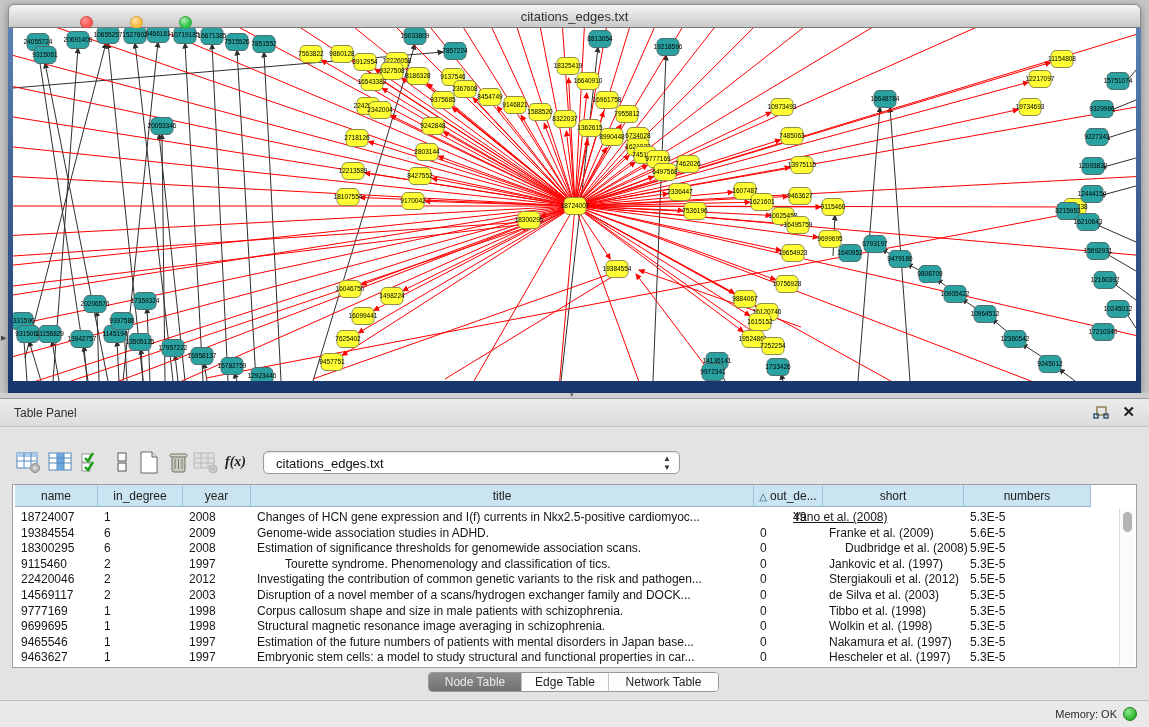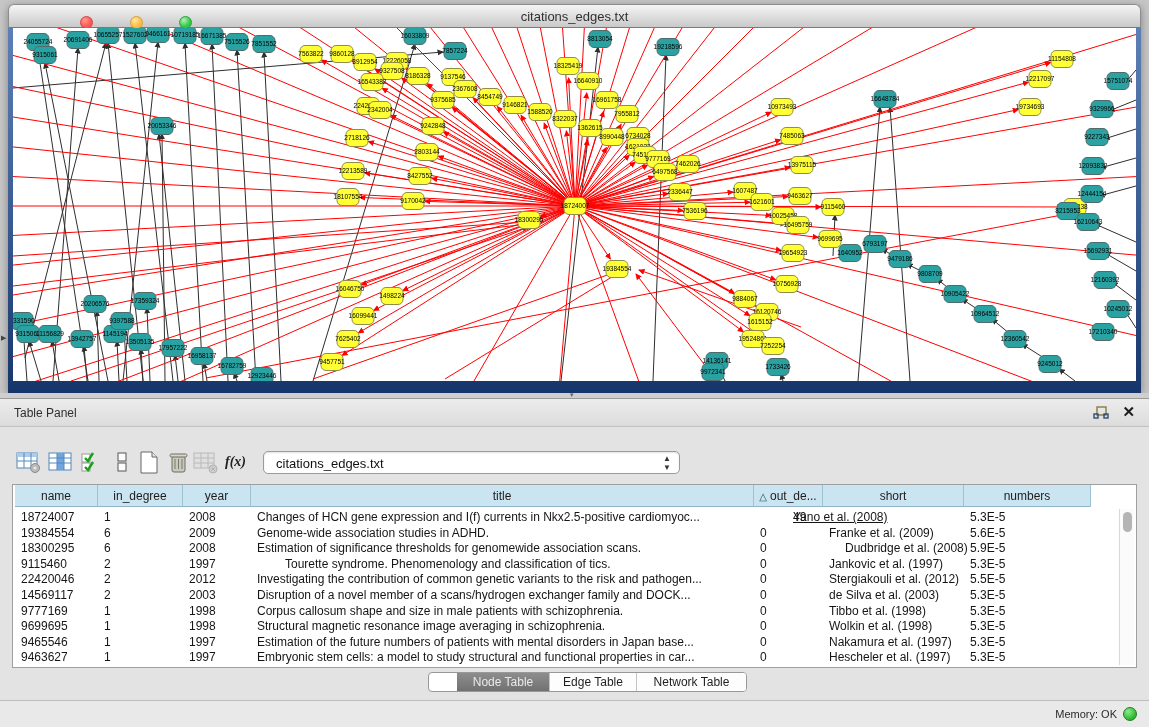--- a/index.html
+++ b/index.html
@@ -52,21 +52,21 @@
   .tr { position:absolute; left:0; width:1123px; height:16px; }
   .td { position:absolute; top:0; height:16px; font-size:12px; color:#151515; line-height:16px;
     overflow:hidden; white-space:nowrap; }
   #table-scrollbar { position:absolute; right:2px; top:24px; width:15px; height:156px; background:#fbfbfb; border-left:1px solid #d8d8d8; }
   #table-scroll-thumb { position:absolute; left:3px; top:3px; width:9px; height:20px; background:#b4b4b4; border-radius:5px; }
 
   #tp-tabs { position:absolute; left:428px; top:273px; height:20px; display:flex;
     border:1px solid #989898; border-radius:4px; overflow:hidden; background:#ffffff; }
   .tp-tab { height:20px; font-size:12px; line-height:19px; text-align:center; color:#1f1f1f; background:#fdfdfd; border-right:1px solid #c4c4c4; }
   .tp-tab:last-child { border-right:none; }
-  .tp-tab.selected { background:linear-gradient(#8d8d8d,#6e6e6e); color:#e9e9e9;margin-left:28px; }
+  .tp-tab.selected { background:linear-gradient(#8d8d8d,#6e6e6e); color:#e9e9e9; }
 
   
   #statusbar { position:absolute; left:0; top:700px; width:1149px; height:27px; background:#e9e9e9; border-top:1px solid #bdbdbd; }
   #memory-label { position:absolute; right:32px; top:7px; font-size:11px; color:#2b2b2b; }
   #memory-dot { position:absolute; right:12px; top:6px; width:14px; height:14px; border-radius:50%;
     background:radial-gradient(circle at 35% 30%,#8deb8d,#2eb52e 70%); border:1px solid #1f7d1f; }
 </style>
 </head>
 <body>
 

